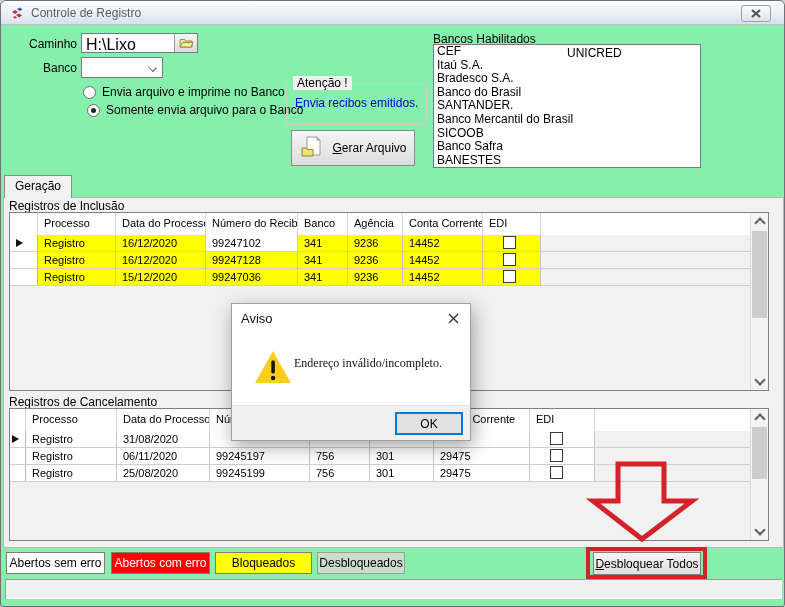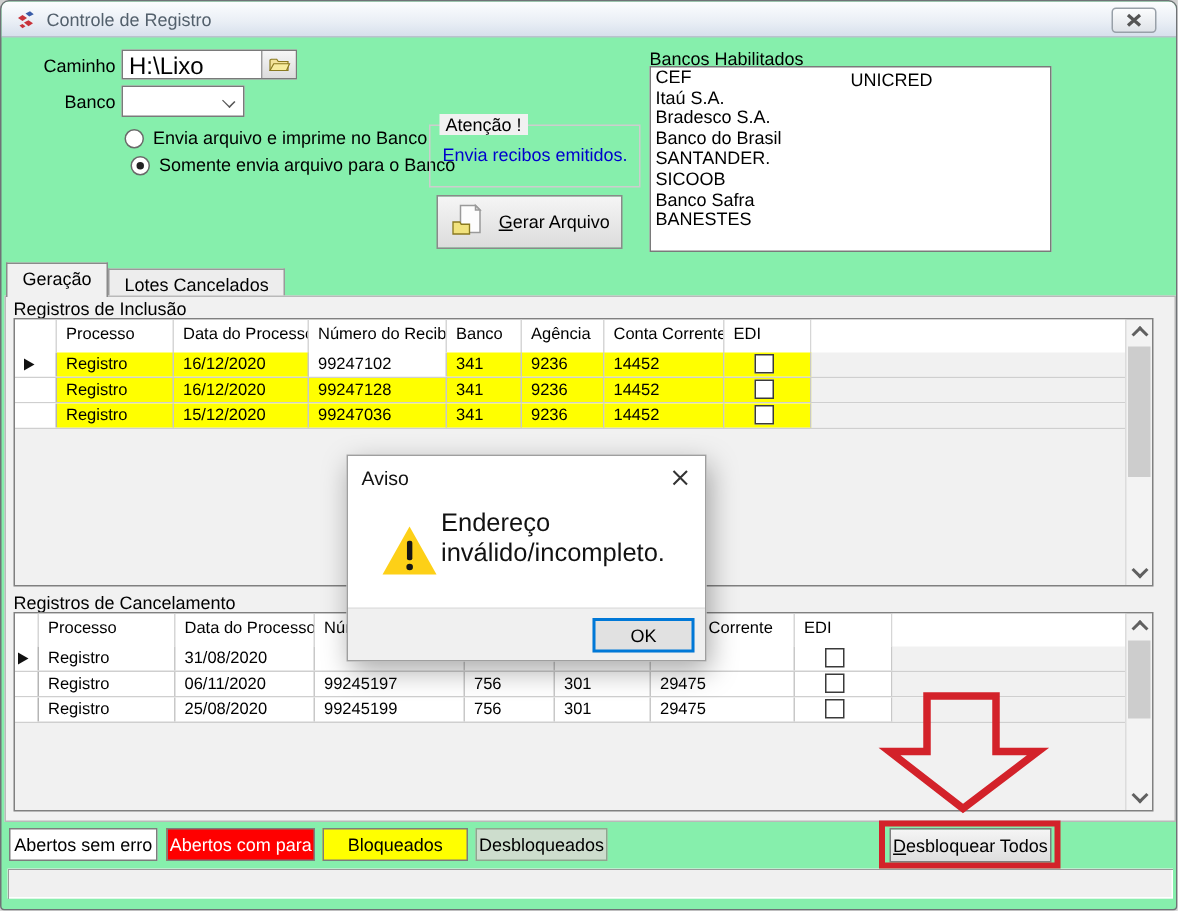--- a/index.html
+++ b/index.html
@@ -104,21 +104,21 @@
   .anno-rect { position:absolute; left:585px; top:546px; width:121px; height:32px;
                border:4px solid #d3222a; z-index:48; pointer-events:none; }
   .anno-arrow { position:absolute; left:575px; top:450px; z-index:46; pointer-events:none; }
 
   
   .dialog { position:absolute; left:230px; top:302px; width:240px; height:138px; background:#fff;
             border:1px solid #9f9f9f; box-shadow:2px 6px 18px rgba(0,0,0,.35); z-index:60; }
   .dlg-title { position:absolute; left:9px; top:7px; font-size:13px; color:#111; }
   .dlg-close { position:absolute; right:4px; top:4px; width:26px; height:20px;
                display:flex; align-items:center; justify-content:center; }
-  .dlg-msg { position:absolute; left:62px; top:35px; font-size:17px; color:#111; }
+  .dlg-msg { position:absolute; left:62px; top:52px; font-size:12px; color:#111;font-family:Liberation Serif, serif; }
   .dlg-icon { position:absolute; left:22px; top:46px; }
   .dlg-footer { position:absolute; left:0; right:0; bottom:0; height:35px; background:#f0f0f0;
                 border-top:1px solid #e2e2e2; }
   .dlg-ok { position:absolute; right:7px; top:6px; width:68px; height:23px; background:#e1e1e1;
             border:2px solid #0078d7; font-size:12px; display:flex; align-items:center; justify-content:center; }
 </style>
 </head>
 <body>
 
 <div id="stage">
@@ -178,29 +178,29 @@
     <span class="ulf">Gerar Arquivo</span>
   </div>
 
   <span class="lbl" style="left:432px;top:31px;text-align:right;">Bancos Habilitados</span>
   <div class="listbox">
     <div class="lb-item">CEF</div>
     <div class="lb-item">Itaú S.A.</div>
     <div class="lb-item">Bradesco S.A.</div>
     <div class="lb-item">Banco do Brasil</div>
     <div class="lb-item">SANTANDER.</div>
+    <div class="lb-item">Banco Mercantil do Brasil</div>
     <div class="lb-item">SICOOB</div>
     <div class="lb-item">Banco Safra</div>
     <div class="lb-item">BANESTES</div>
     <div class="lb-col2">UNICRED</div>
   </div>
 
   <div class="tabbar">
     <div class="tab active">Geração</div>
-    <div class="tab">Lotes Cancelados</div>
   </div>
   <div class="tabpage"></div>
 
   <span class="sec-label" style="left:8px;top:198px;">Registros de Inclusão</span>
   <div class="grid" style="left:8px;top:211px;width:760px;height:179px;">
     <div class="ghead" style="width:740px;">
       <div class="c i0"></div>
       <div class="c i1">Processo</div>
       <div class="c i2">Data do Processo</div>
       <div class="c i3">Número do Recibo</div>
@@ -301,21 +301,21 @@
       <div class="c fill"></div>
     </div>
     <div class="vscroll">
       <span class="sb-arrow sb-up"></span>
       <span class="sb-thumb" style="top:18px;height:52px;"></span>
       <span class="sb-arrow sb-dn"></span>
     </div>
   </div>
 
   <div class="legend-box ulf" style="left:5px;width:99px;background:#ffffff;">Abertos sem erro</div>
-  <div class="legend-box" style="left:110px;width:99px;background:#ff0000;color:#fff;">Abertos com para</div>
+  <div class="legend-box" style="left:110px;width:99px;background:#ff0000;color:#fff;">Abertos com erro</div>
   <div class="legend-box" style="left:316px;width:88px;background:#cdddcd;border-color:#8fa68f;">Desbloqueados</div>
   <div class="legend-box" style="left:214px;width:97px;background:#ffff00;">Bloqueados</div>
   <div class="btn" style="position:absolute;left:592px;top:551px;width:108px;height:23px;">
     <span class="ulf">Desbloquear Todos</span>
   </div>
 
   <div class="statusbar"></div>
 
   <svg class="anno-arrow" width="130" height="100" viewBox="0 0 130 100">
     <path d="M42 13 L88 13 L88 50 L116 50 L66 88 L17 50 L42 50 Z" fill="none" stroke="#d3222a" stroke-width="5" stroke-linejoin="miter"></path>

